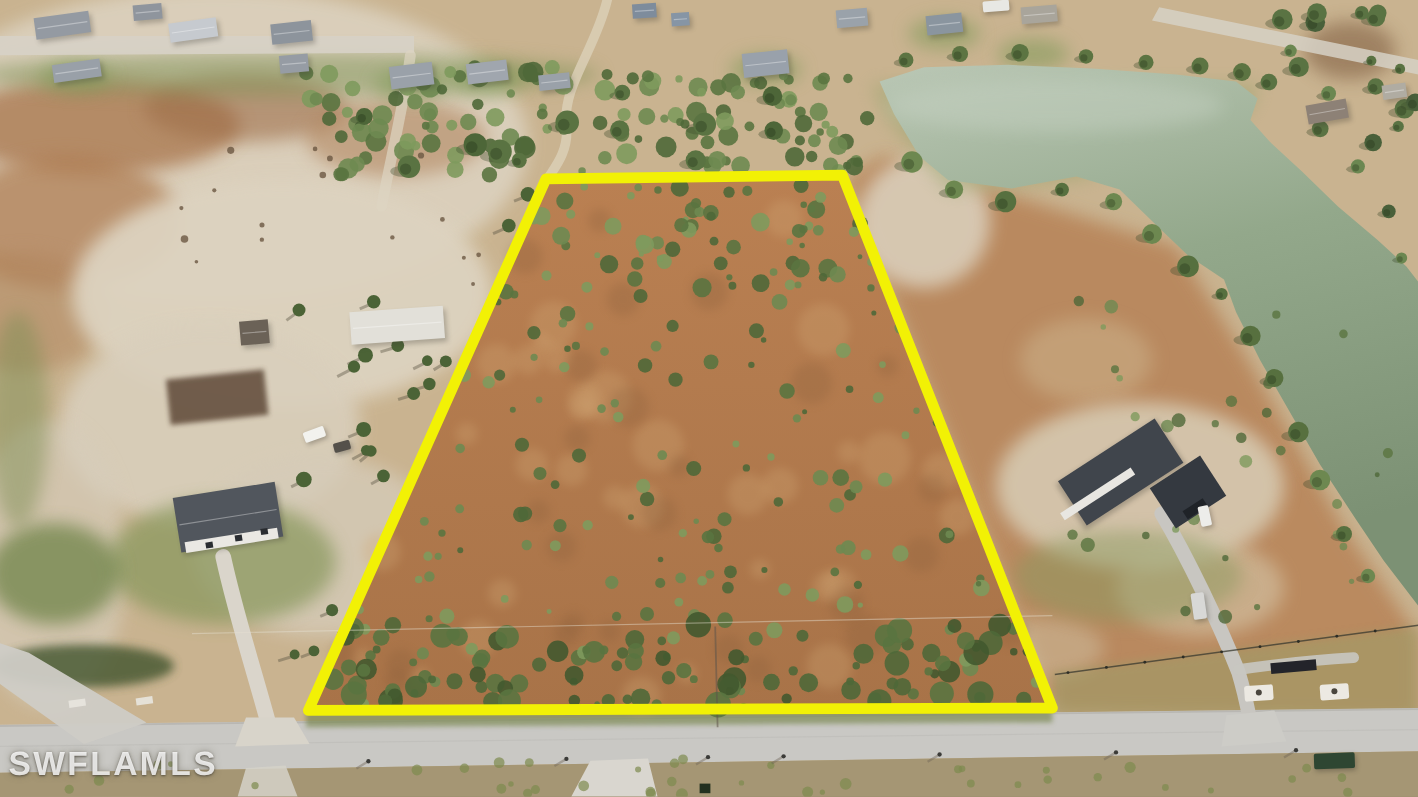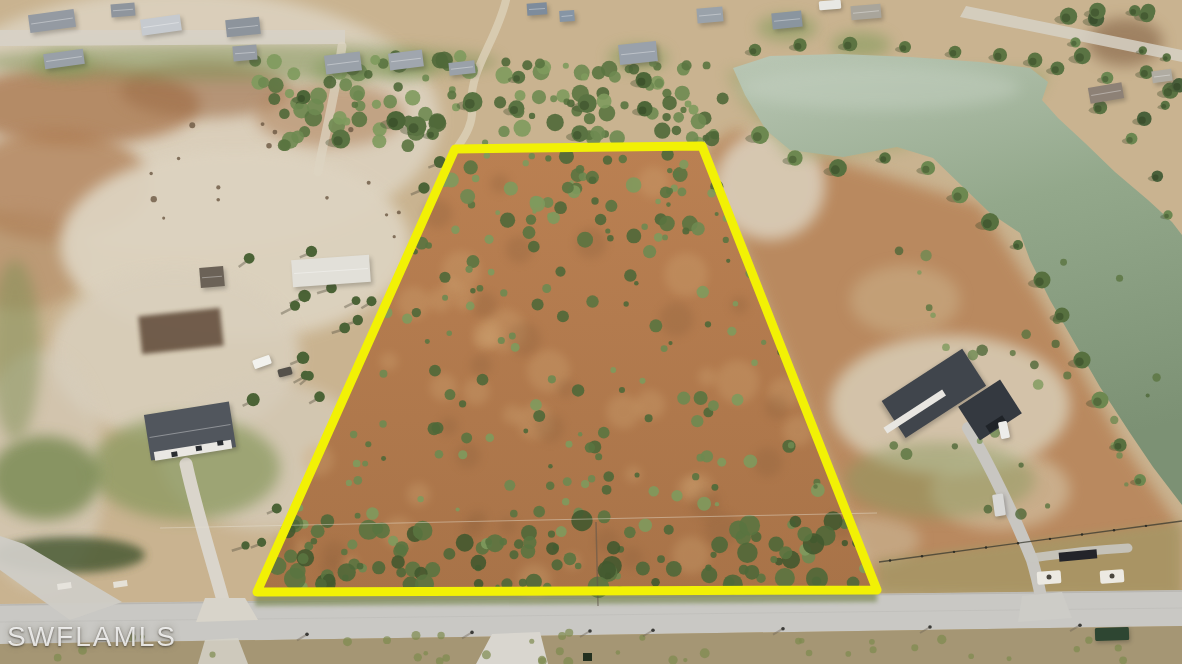--- a/index.html
+++ b/index.html
@@ -1,20 +1,20 @@
 <!DOCTYPE html>
 <html><head>
 <meta charset="utf-8">
 <title>Aerial Photo</title>
 <style>
   html,body{margin:0;padding:0;background:#0b0b0b;}
   .stage{position:relative;width:1182px;height:664px;overflow:hidden;background:#c9b390;
          font-family:"Liberation Sans",sans-serif;}
   .stage svg{position:absolute;left:0;top:0;display:block;}
-  .watermark{position:absolute;left:7px;top:621px;font-size:28px;font-weight:400;
+  .watermark{position:absolute;left:7px;top:621px;font-size:28px;font-weight:700;
              letter-spacing:2px;color:rgba(255,255,255,.82);
              text-shadow:0 1px 2px rgba(70,65,55,.8), 0 0 6px rgba(90,85,70,.5);
              user-select:none;}
 </style>
 </head>
 <body>
 
 <div class="stage">
   <svg id="scene" width="1182" height="664" viewBox="0 0 1182 664">
     <defs>

